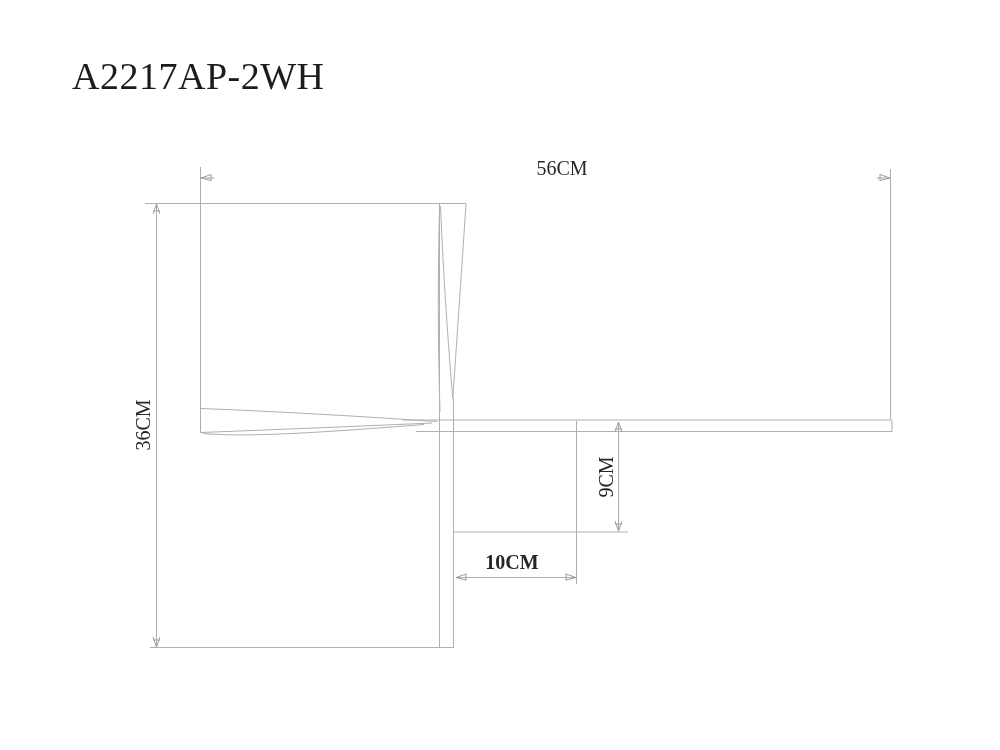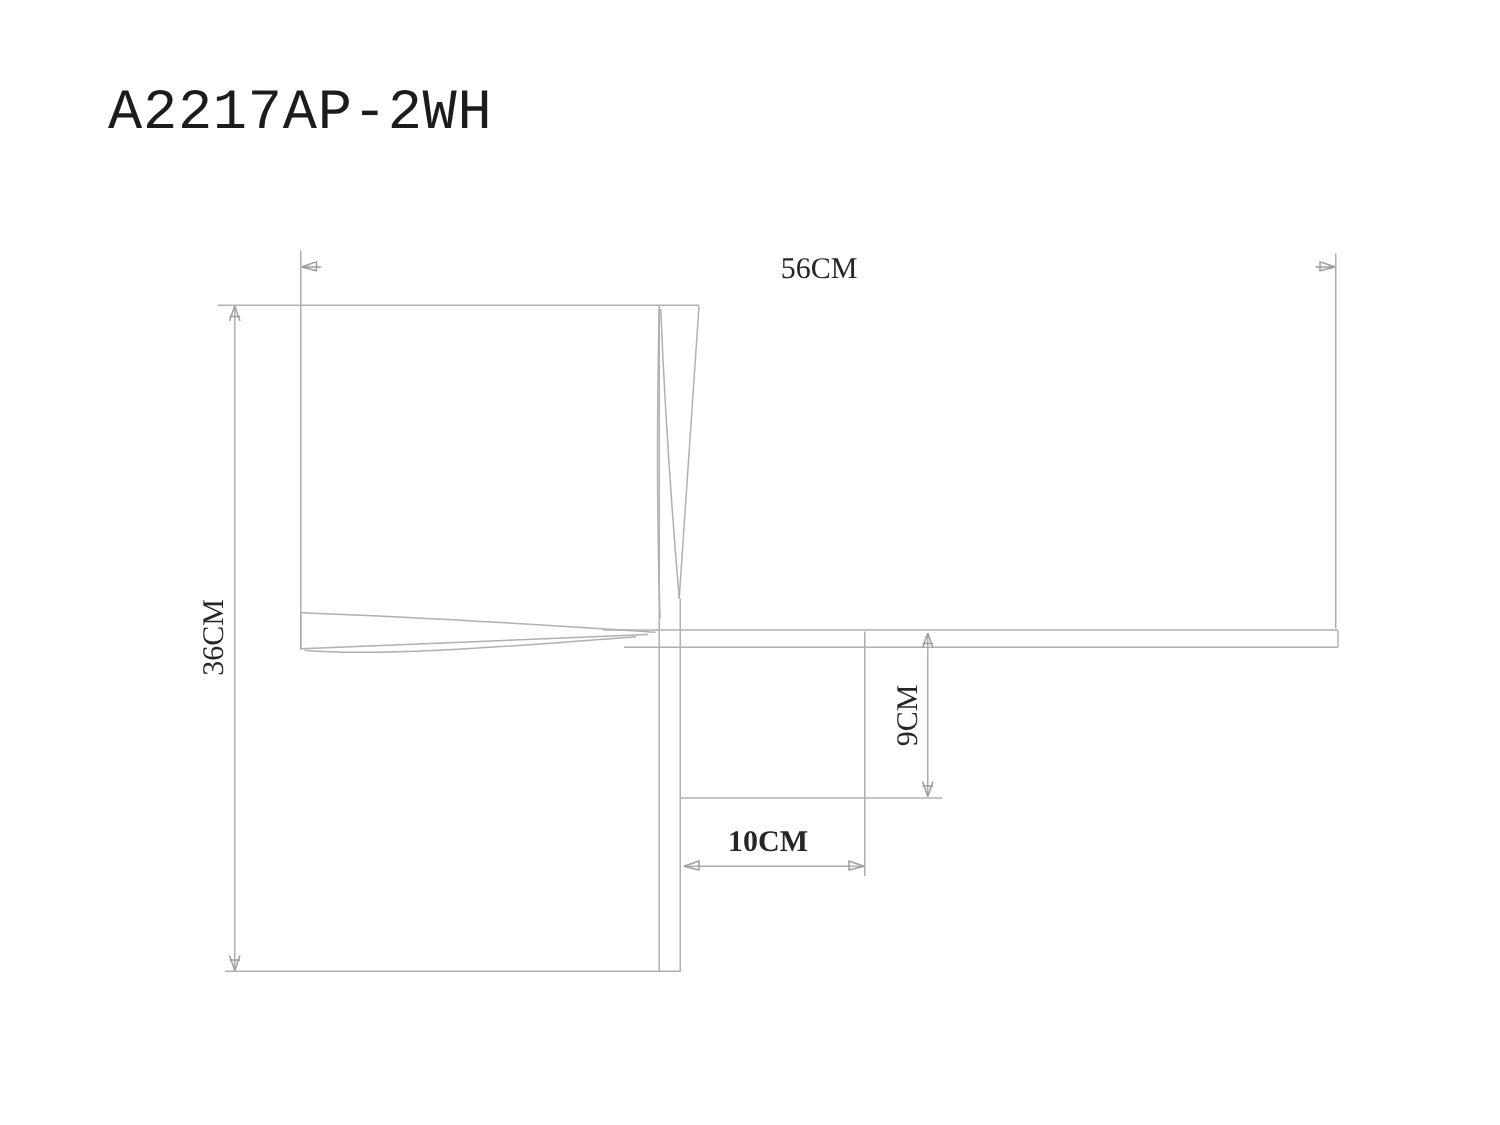--- a/index.html
+++ b/index.html
@@ -23,33 +23,32 @@
     height: 750px;
   }
   .model-title {
     position: absolute;
     left: 72px;
     top: 54px;
     font-size: 38px;
     letter-spacing: 0.5px;
     color: #1c1c1c;
     white-space: nowrap;
-    font-family: Liberation Mono, monospace;
   }
   .dim-label {
     position: absolute;
     font-size: 20px;
     color: #262626;
     white-space: nowrap;
     transform: translate(-50%, -50%);
   }
   .dim-label.rot {
     transform: translate(-50%, -50%) rotate(-90deg);
   }
-  .lbl-56 { left: 546px; top: 168px; margin-top: 12px; }
+  .lbl-56 { left: 562px; top: 168px; }
   .lbl-36 { left: 143px; top: 425px; }
   .lbl-9  { left: 606px; top: 477px; }
   .lbl-10 { left: 512px; top: 562px; font-weight: bold; }
 </style>
 </head>
 <body>
 
 <div class="canvas">
 
   <div class="model-title">A2217AP-2WH</div>

